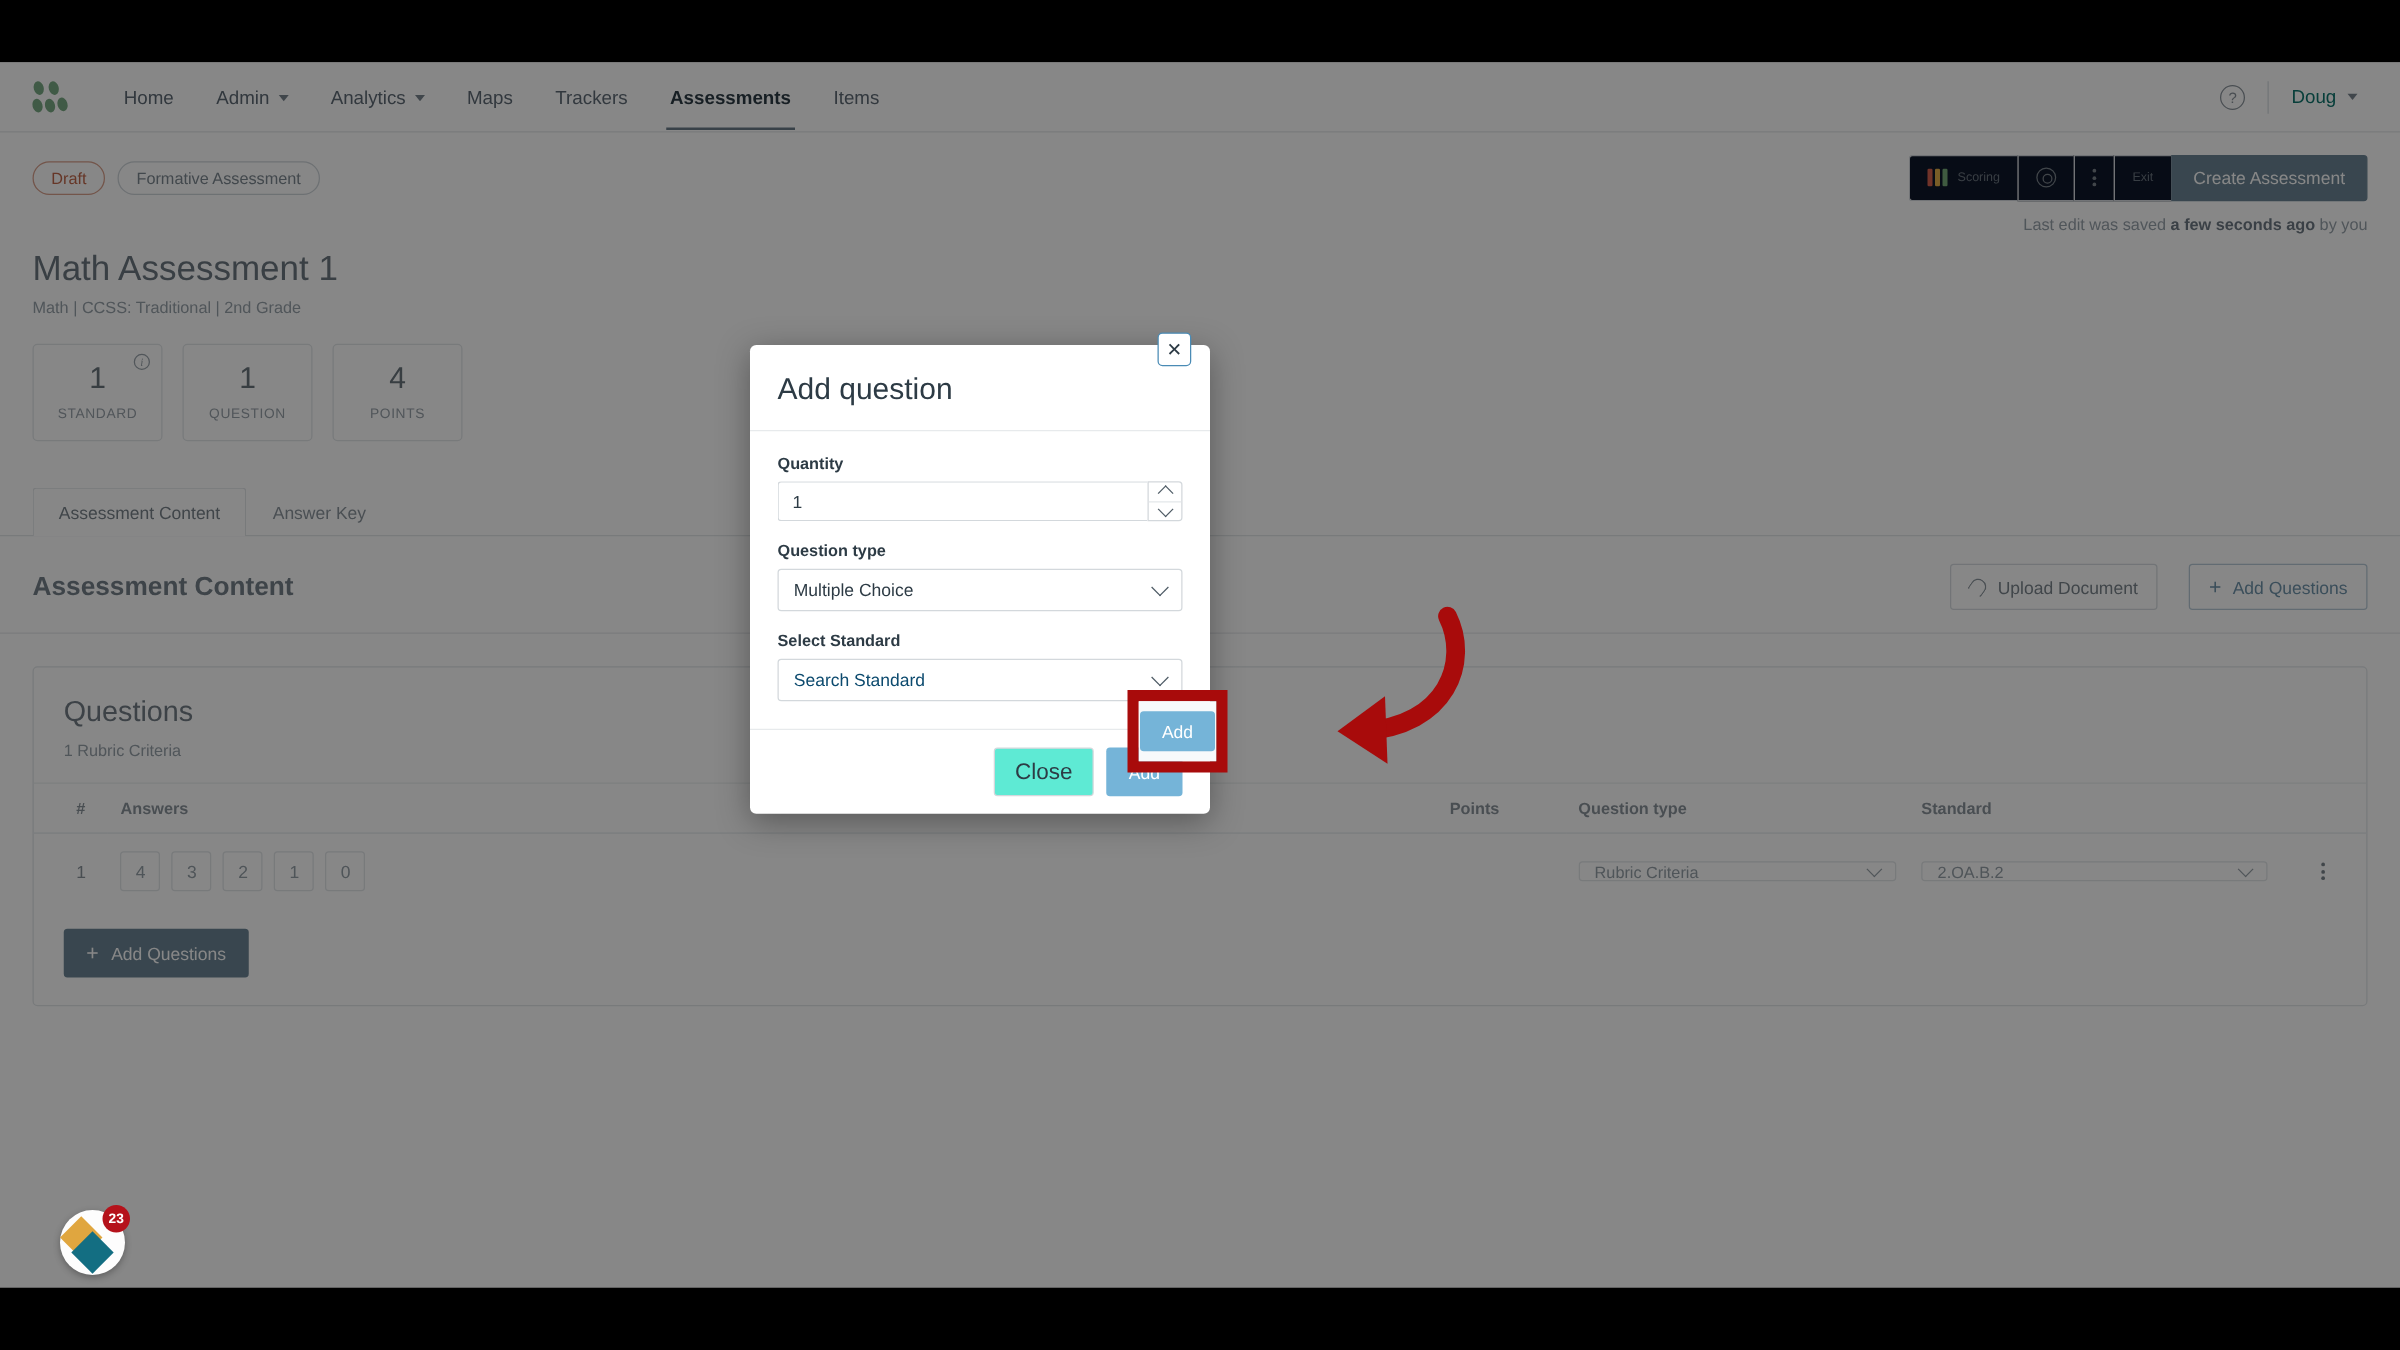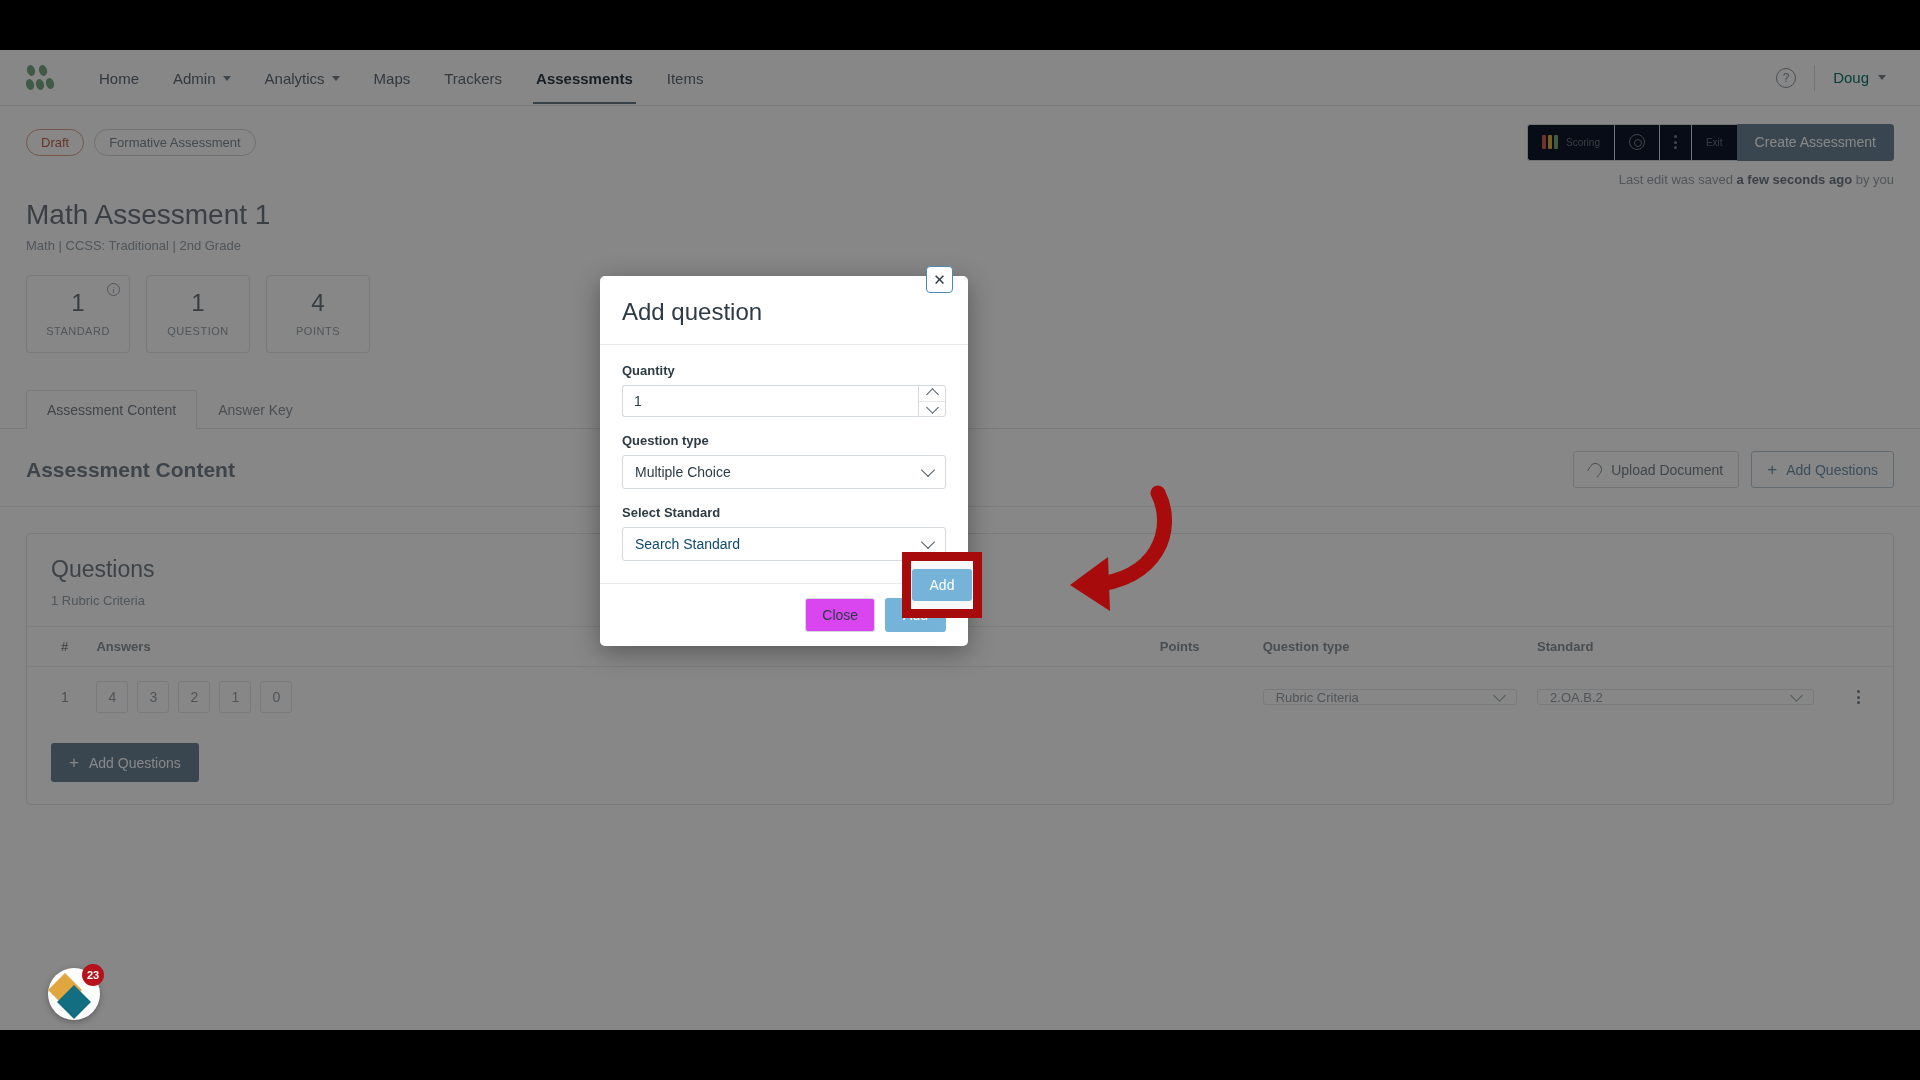--- a/index.html
+++ b/index.html
@@ -139,21 +139,21 @@
     border-bottom:none;cursor:pointer;position:relative;top:1px;border-radius:3px 3px 0 0;
   }
   .tab.active { border-color:#e2e6e9;background:#fff;color:#79838b; }
 
   
   .content-head {
     display:flex;align-items:center;padding:22px 26px 18px 26px;
     border-bottom:1px solid #e7eaec;
   }
   .content-head h2 { font-size:21px;color:#76818a;font-weight:600; }
-  .ch-right { margin-left:auto;display:flex;gap:12px; }
+  .ch-right { margin-left:auto;display:flex;gap:25px; }
   .obtn {
     font-size:14px;border:1px solid #d7dce0;background:#fff;color:#7b858d;
     padding:9px 15px;border-radius:3px;cursor:pointer;display:flex;align-items:center;gap:9px;
   }
   .obtn.blue { color:#6f93ab;border-color:#b9cbd8; }
   .clip { width:13px;height:13px;border:1.6px solid #8d969e;border-radius:7px 7px 3px 3px;transform:rotate(35deg);border-bottom-color:transparent;}
   .plus { font-size:17px;line-height:1;color:#6f93ab; }
 
   
   .qcard {
@@ -235,21 +235,21 @@
   .m-select {
     height:34px;border:1px solid #d3d8dc;border-radius:3px;display:flex;align-items:center;
     justify-content:space-between;padding:0 12px;font-size:14px;color:#2d3b45;cursor:pointer;
   }
   .m-select.ph { color:#0c4a6e; }
   .m-chev { width:10px;height:10px;border-right:1.7px solid #4d5a64;border-bottom:1.7px solid #4d5a64;transform:rotate(45deg);margin-top:-5px; }
   .m-foot {
     border-top:1px solid #e7eaec;padding:14px 22px;display:flex;justify-content:flex-end;gap:10px;
   }
   .m-btn-close {
-    border:1px solid #d3d8dc;background:#d946ef;color:#2d3b45;font-size:14px;
+    border:1px solid #d3d8dc;background:#5eead4;color:#2d3b45;font-size:18px;
     padding:8px 16px;border-radius:3px;cursor:pointer;
   }
   .m-btn-add {
     border:none;background:#75b4d8;color:#fff;font-size:14px;
     padding:8px 18px;border-radius:3px;cursor:pointer;
   }
 
   
   #hl {
     position:absolute;left:902px;top:552px;width:80px;height:66px;

